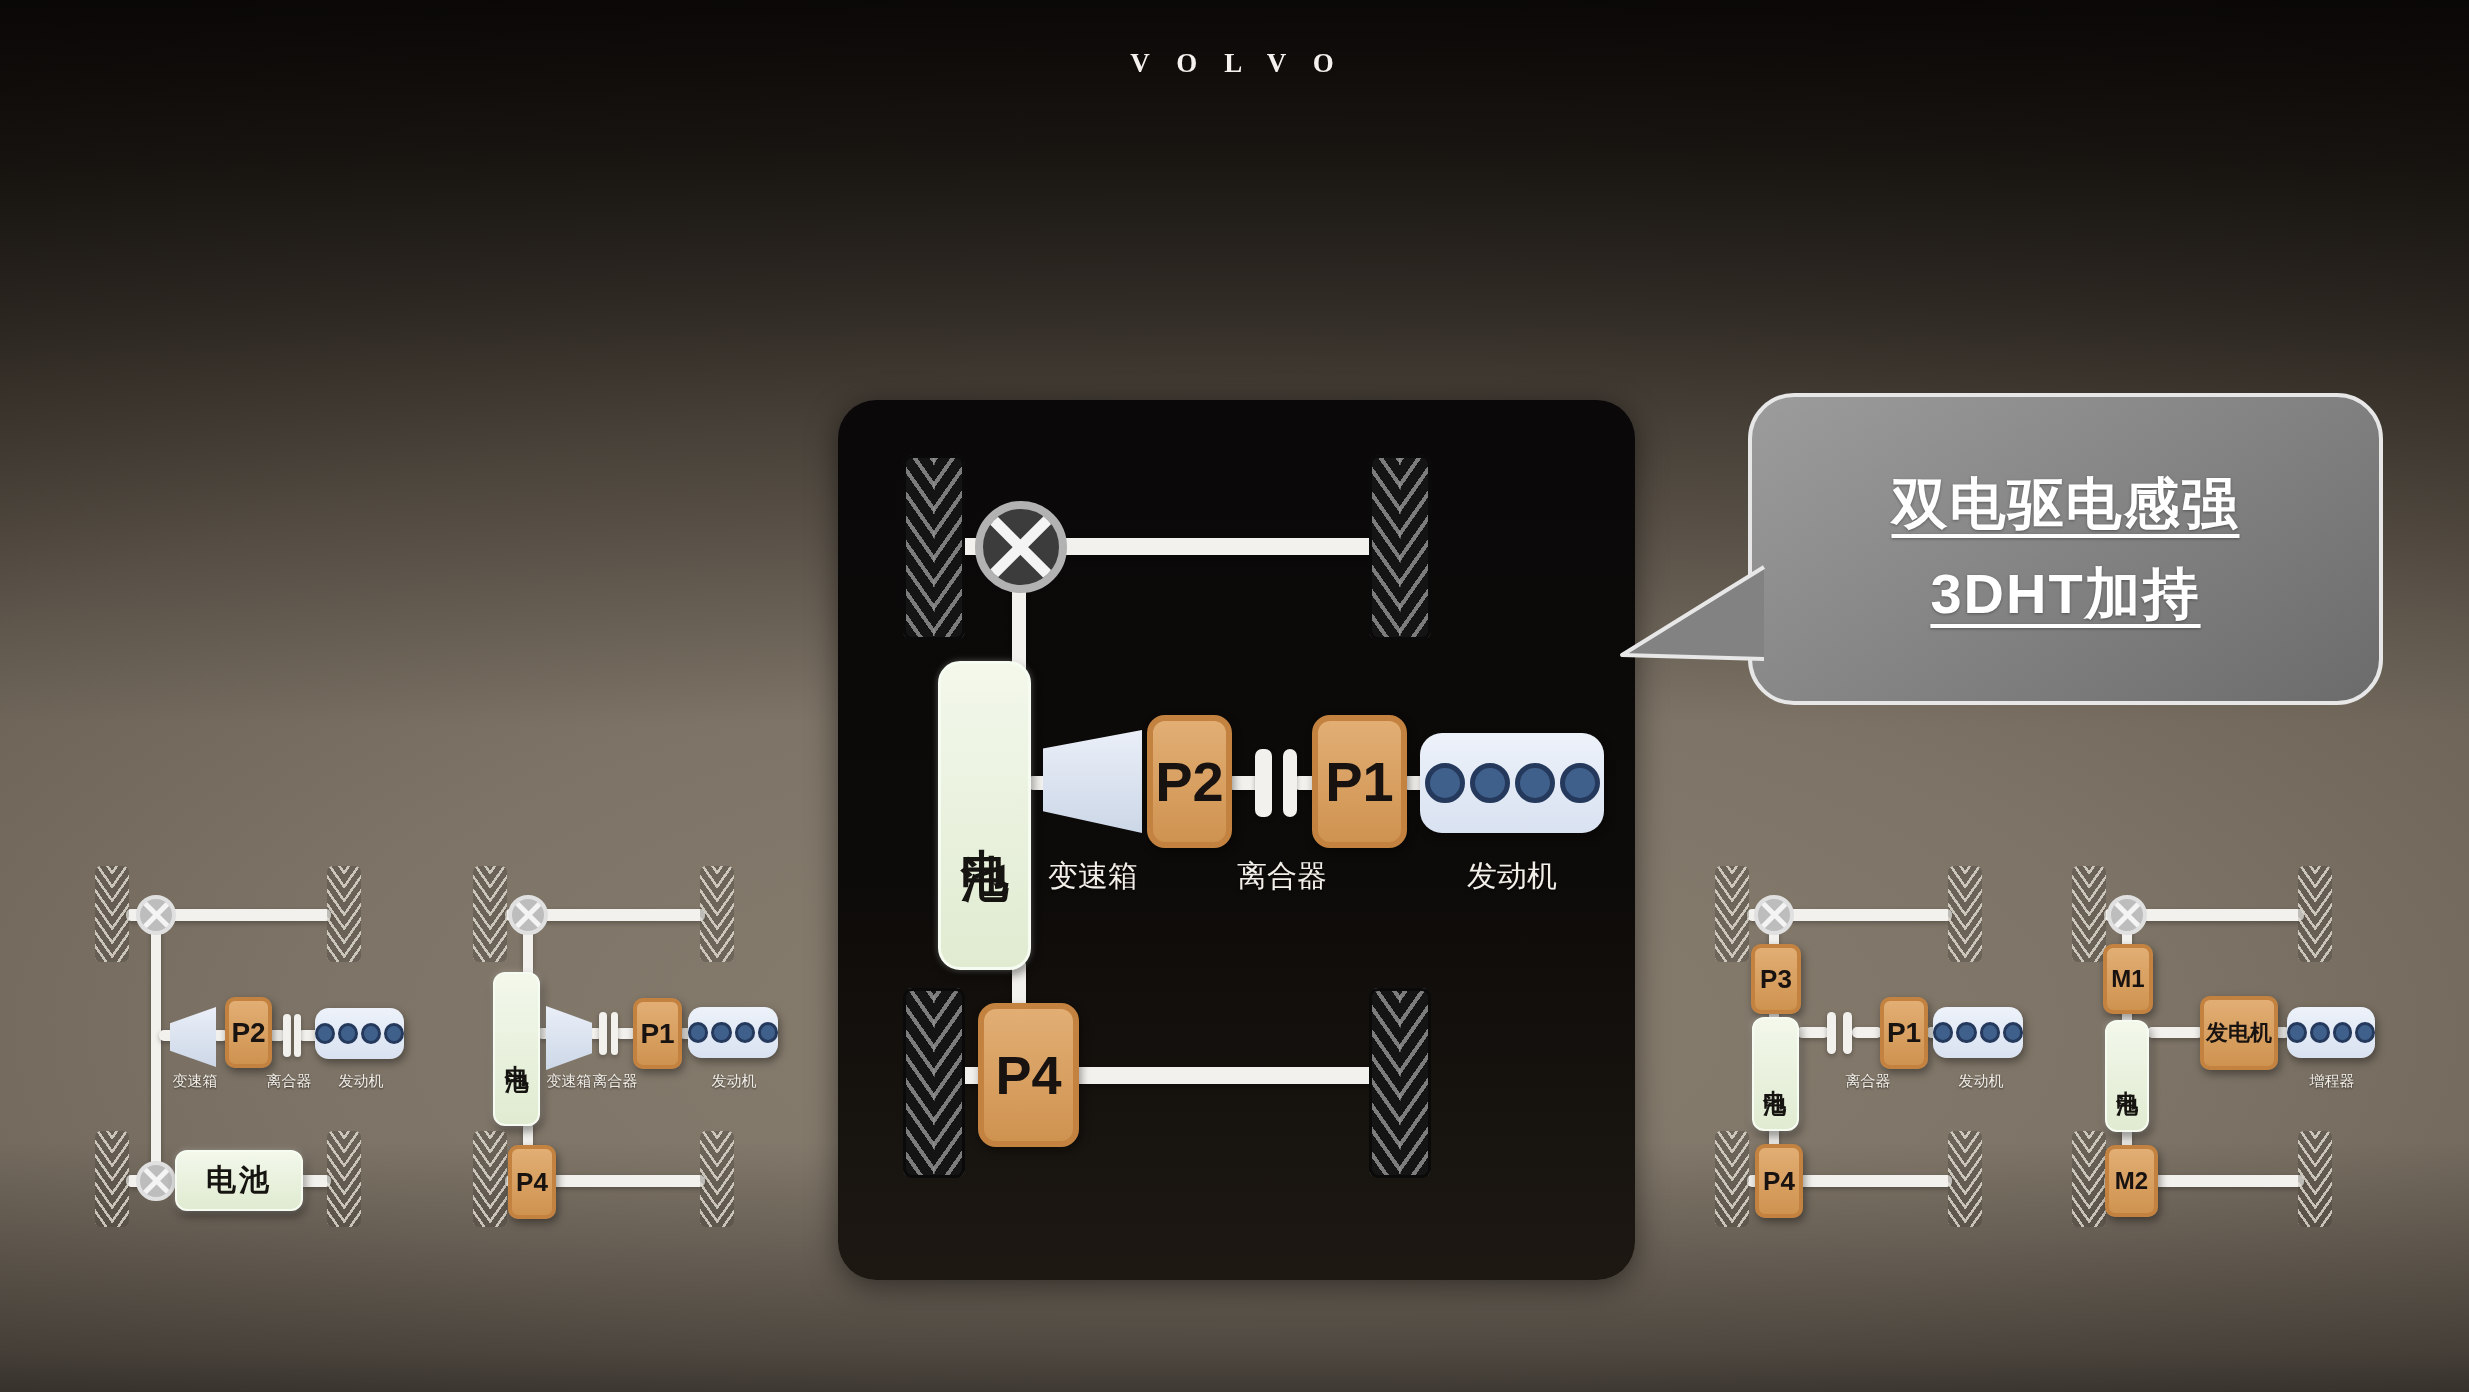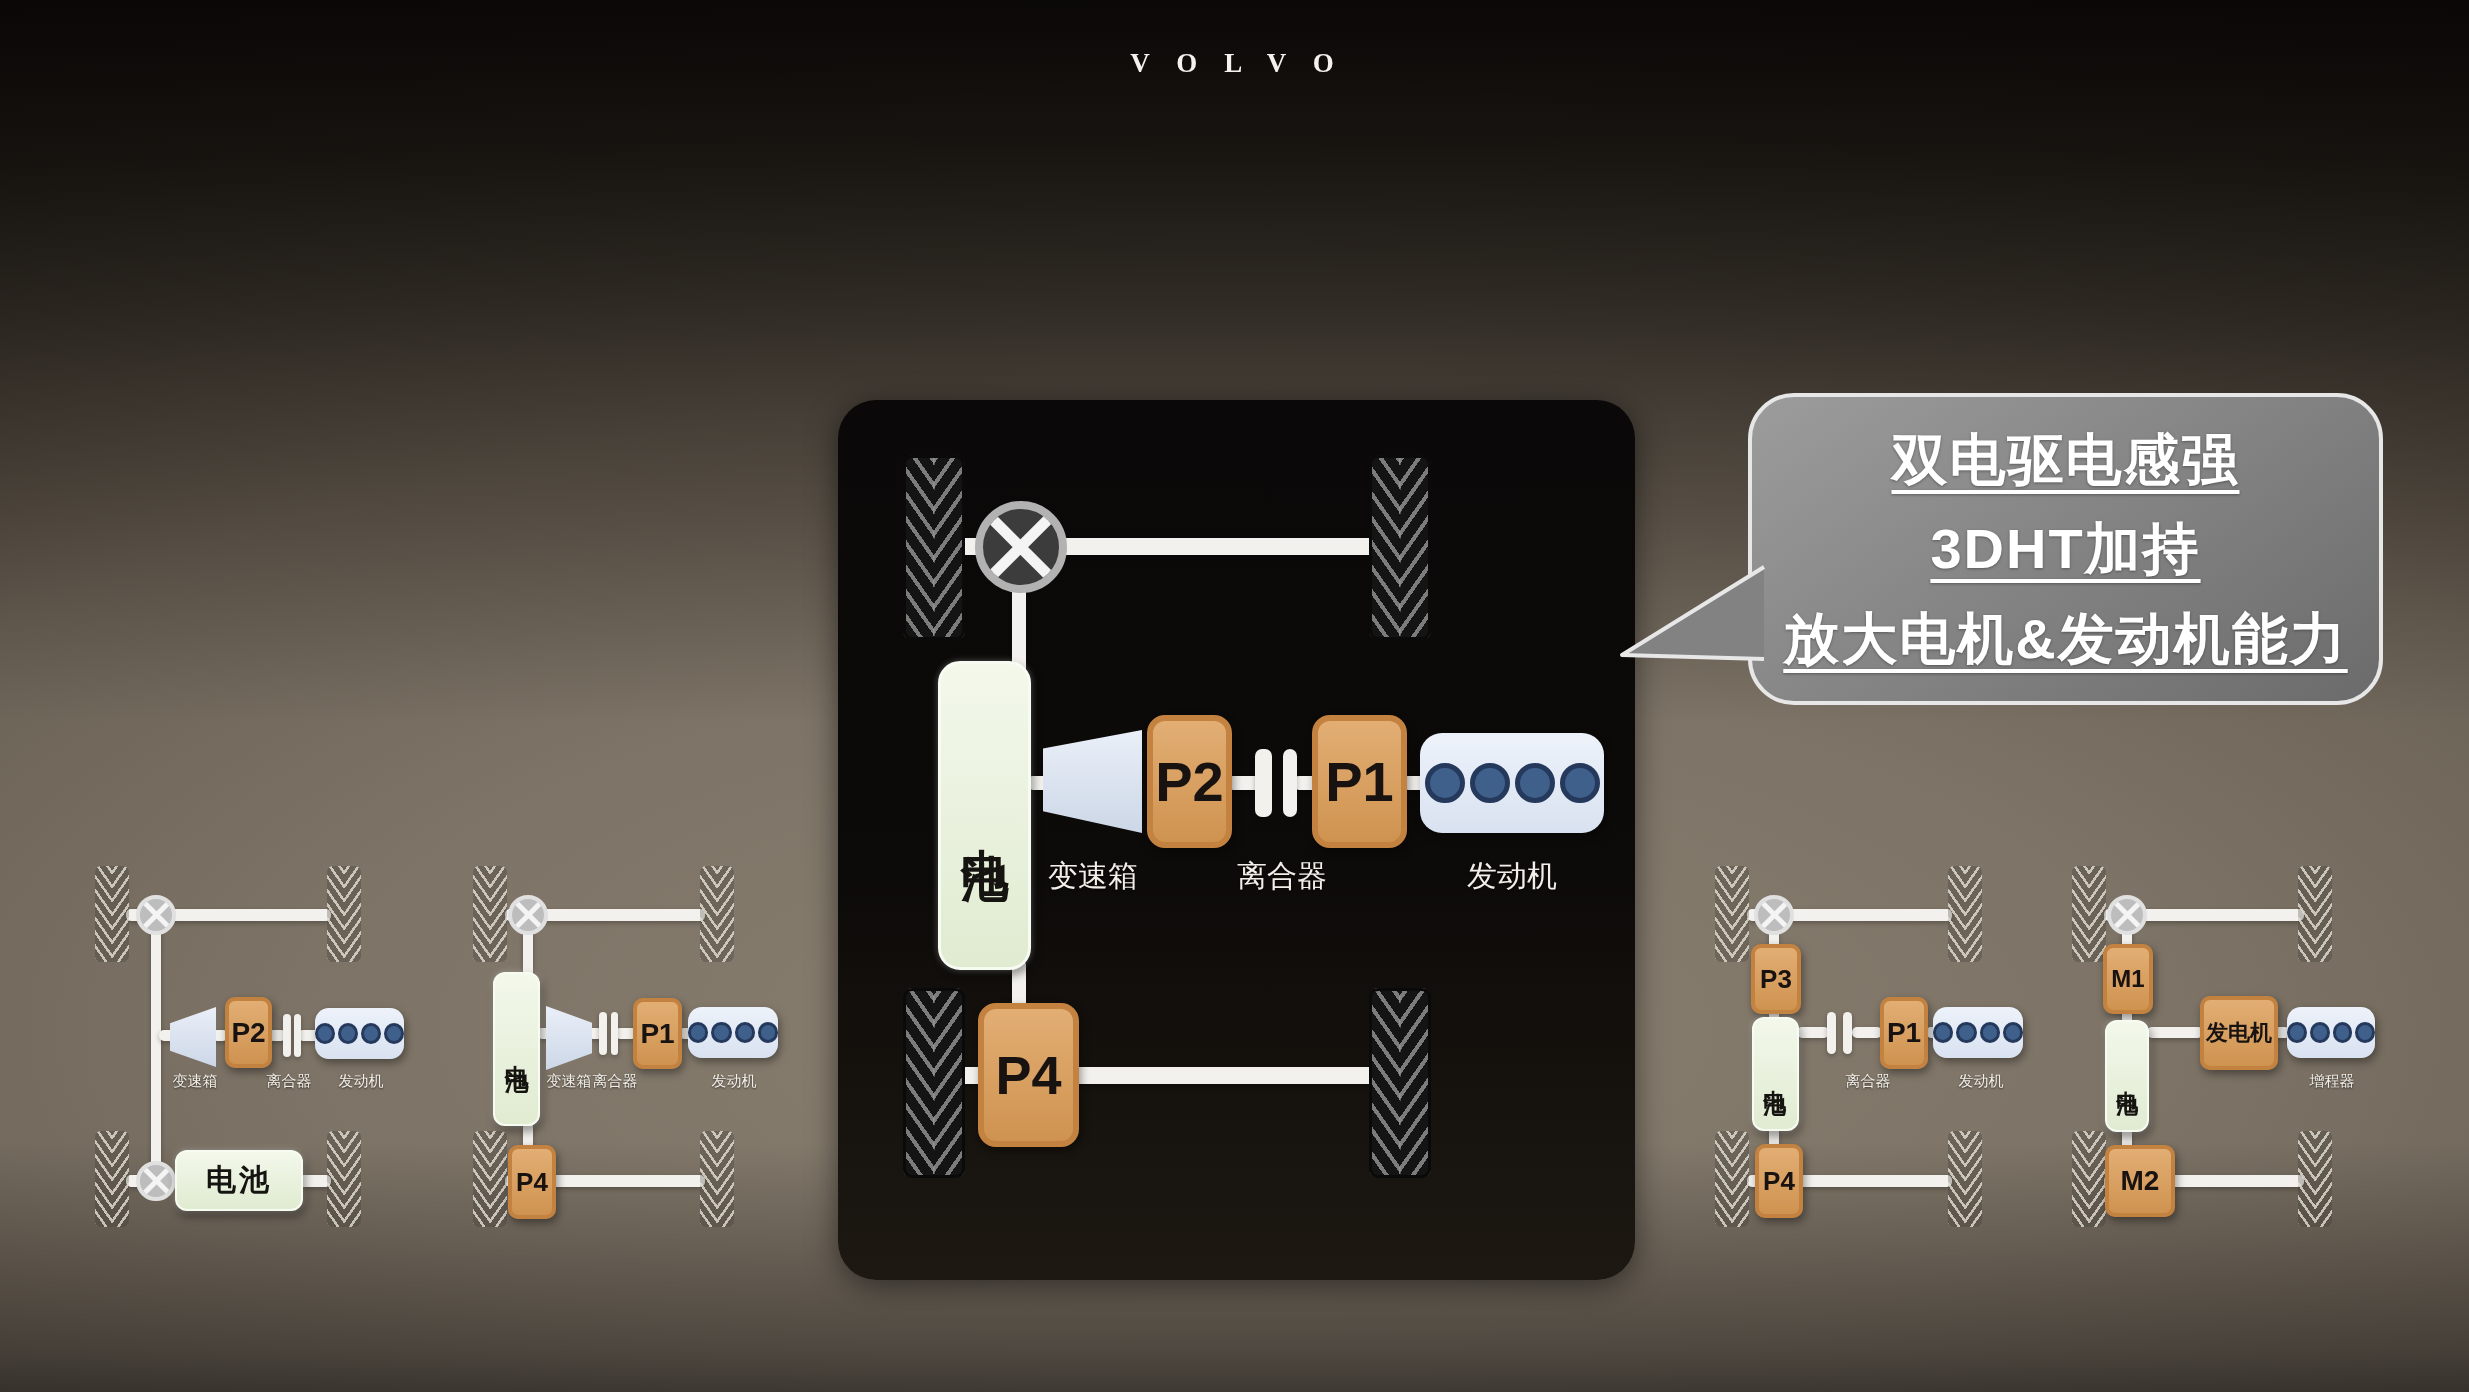--- a/index.html
+++ b/index.html
@@ -119,21 +119,20 @@
     <span class="cyl"></span>
   </div>
 
   <div class="lbl" style="left:1033px;top:856px;width:120px;font-size:30px;">变速箱</div>
   <div class="lbl" style="left:1222px;top:856px;width:120px;font-size:30px;">离合器</div>
   <div class="lbl" style="left:1452px;top:856px;width:120px;font-size:30px;">发动机</div>
 
   <div class="bubble">
     <div class="line">双电驱电感强</div>
     <div class="line">3DHT加持</div>
-    <div class="line">放大电机&amp;发动机能力</div>
   </div>
   <svg class="tail" width="170" height="125" viewBox="0 0 170 125">
     <path d="M160,22 L18,110 L160,114" fill="#828282" stroke="#e7e7e7" stroke-width="4" stroke-linejoin="round"></path>
   </svg>
 
   <div class="bar" style="left:126px;top:909px;width:205px;height:12px;"></div>
   <div class="bar" style="left:151px;top:915px;width:10px;height:270px;"></div>
   <div class="bar" style="left:126px;top:1175px;width:205px;height:12px;"></div>
   <div class="bar" style="left:159px;top:1030px;width:16px;height:11px;"></div>
   <div class="bar" style="left:212px;top:1030px;width:16px;height:11px;"></div>
@@ -242,21 +241,21 @@
   <div class="tire light" style="left:2298px;top:866px;width:34px;height:96px;"></div>
   <div class="tire light" style="left:2072px;top:1131px;width:34px;height:96px;"></div>
   <div class="tire light" style="left:2298px;top:1131px;width:34px;height:96px;"></div>
   <div class="diff small" style="left:2107px;top:895px;width:40px;height:40px;"></div>
   <div class="obox sm" style="left:2103px;top:944px;width:50px;height:70px;font-size:24px;">
     <span>M1</span>
   </div>
   <div class="batt sm" style="left:2105px;top:1020px;width:44px;height:112px;">
     <span class="vtext" style="font-size:22px;letter-spacing:3px;">电池</span>
   </div>
-  <div class="obox sm" style="left:2105px;top:1145px;width:70px;height:72px;font-size:28px;">
+  <div class="obox sm" style="left:2105px;top:1145px;width:53px;height:72px;font-size:24px;">
     <span>M2</span>
   </div>
   <div class="obox sm" style="left:2200px;top:996px;width:78px;height:74px;font-size:22px;">
     <span>发电机</span>
   </div>
   <div class="engine sm" style="left:2287px;top:1007px;width:88px;height:51px;">
     <span class="cyl sm"></span>
     <span class="cyl sm"></span>
     <span class="cyl sm"></span>
     <span class="cyl sm"></span>

